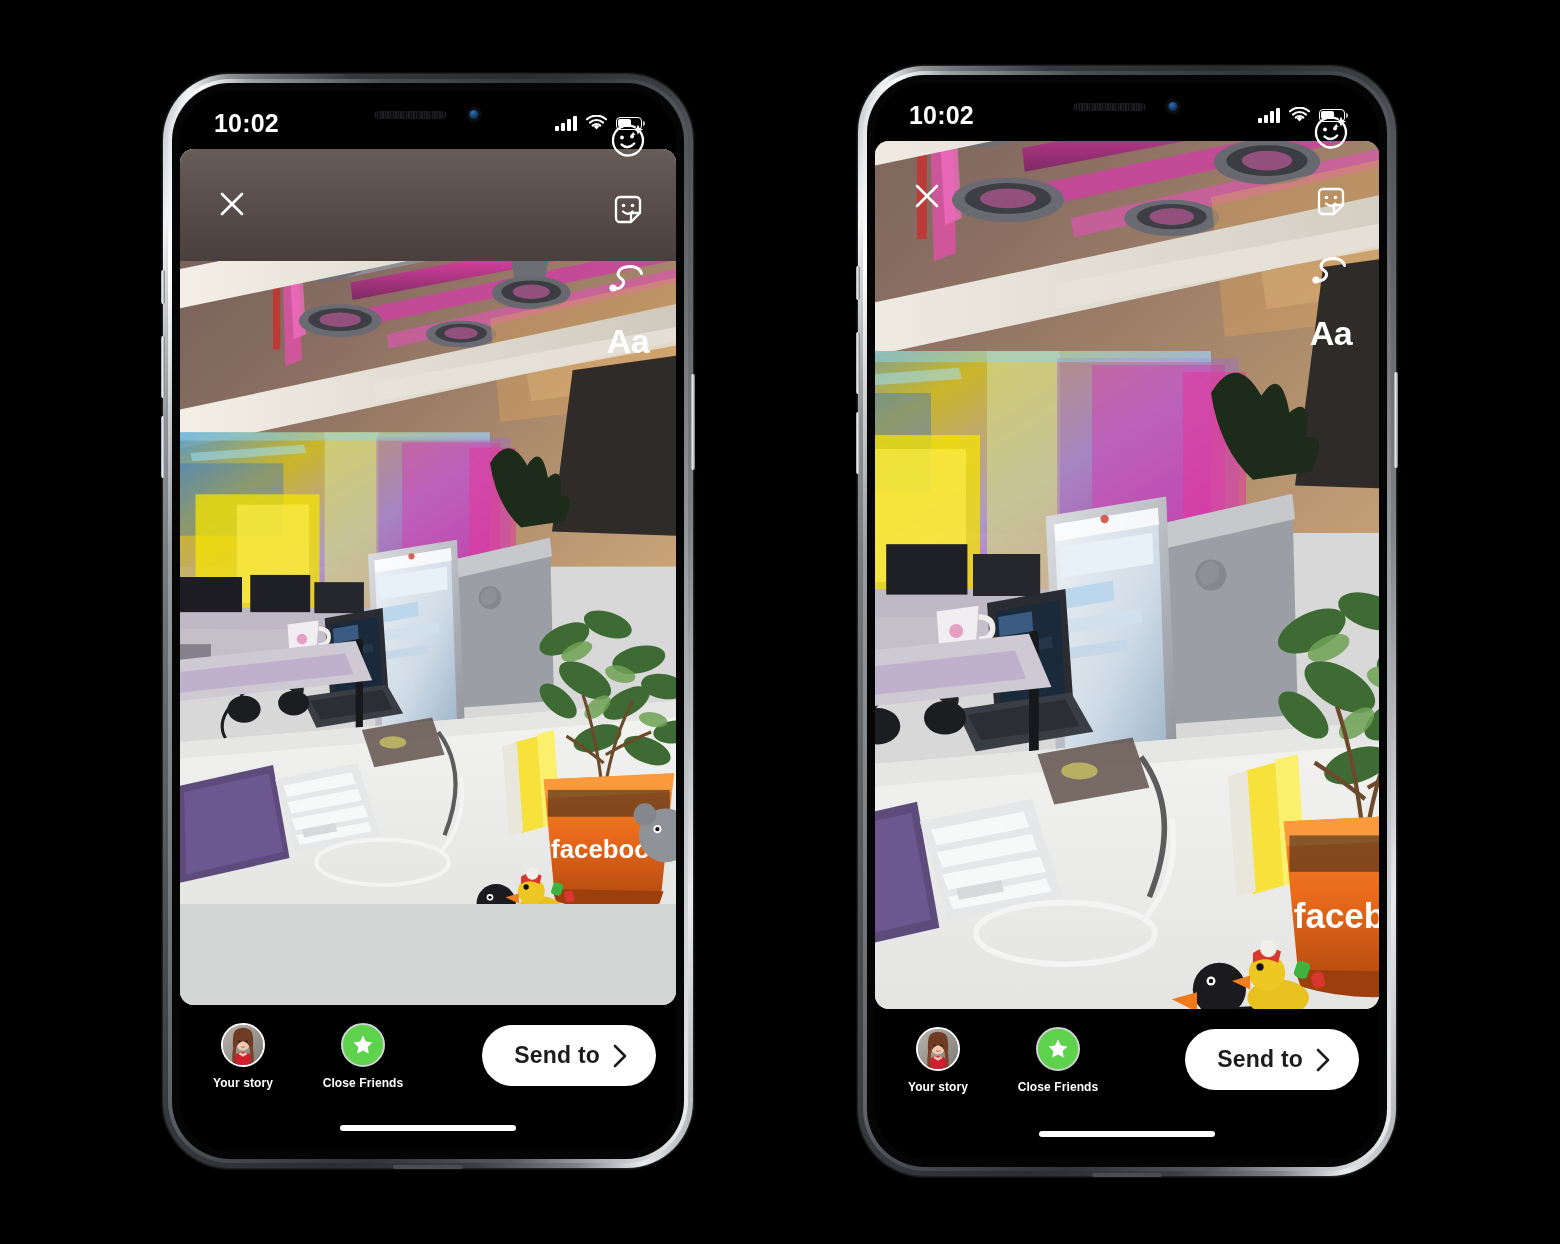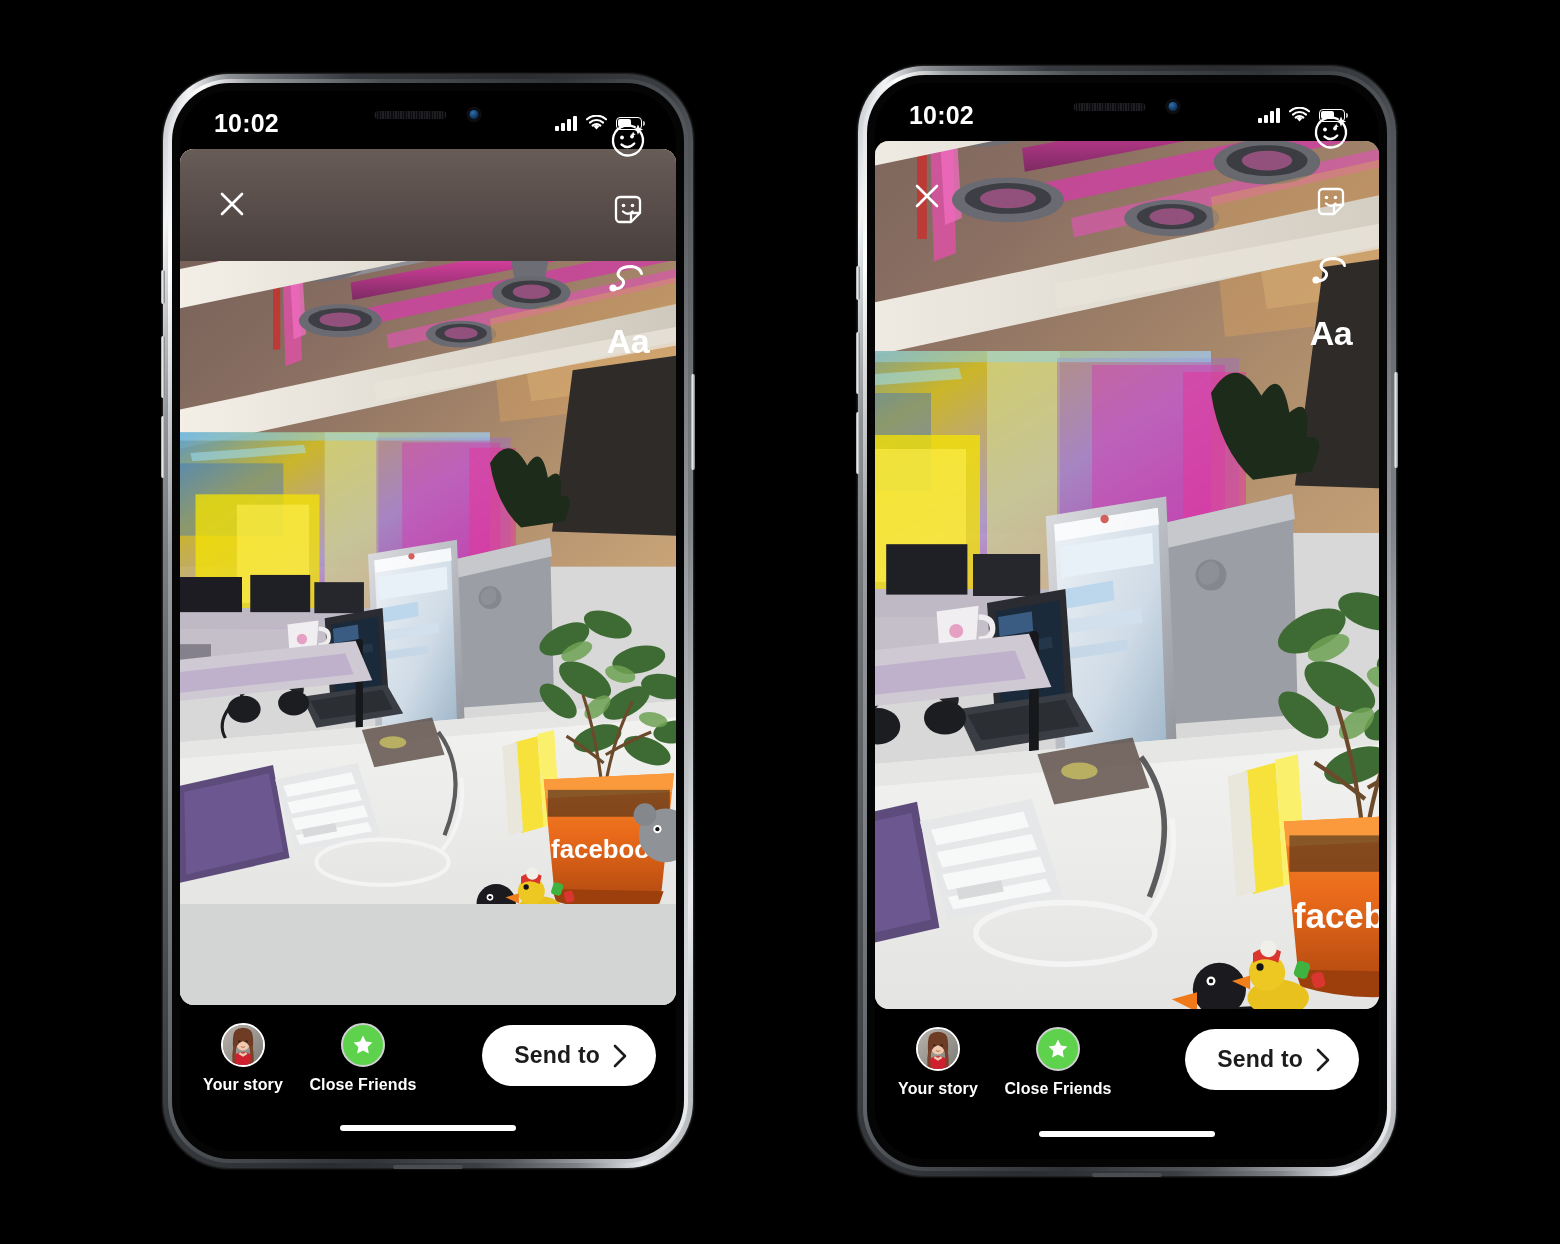--- a/index.html
+++ b/index.html
@@ -84,21 +84,21 @@
 
   
   .bottombar { position:absolute; left:0; right:0; z-index:30; }
   .share-item { position:absolute; text-align:center; color:#fff; }
   .avatar { width:44px; height:44px; border-radius:50%; margin:0 auto;
     border:2.5px solid #fff; overflow:hidden; position:relative; background:#8d8f92; }
   .avatar svg { position:absolute; inset:0; width:100%; height:100%; }
   .cf-circle { width:44px; height:44px; border-radius:50%; margin:0 auto;
     background:#5fd24d; border:2.5px solid #cfd1d3; display:flex;
     align-items:center; justify-content:center; }
-  .share-label { font-size:16px; font-weight:700; margin-top:9px; white-space:nowrap;
+  .share-label { font-size:12px; font-weight:700; margin-top:9px; white-space:nowrap;
     letter-spacing:.1px; }
   .sendto { position:absolute; background:#fff; border-radius:40px;
     display:flex; align-items:center; gap:10px; }
   .sendto span { font-size:23px; font-weight:700; color:#1c1c1e; letter-spacing:.2px; }
   .home-ind { position:absolute; left:50%; transform:translateX(-50%);
     height:6px; background:#fff; border-radius:3px; }
 </style>
 </head>
 <body>
 

